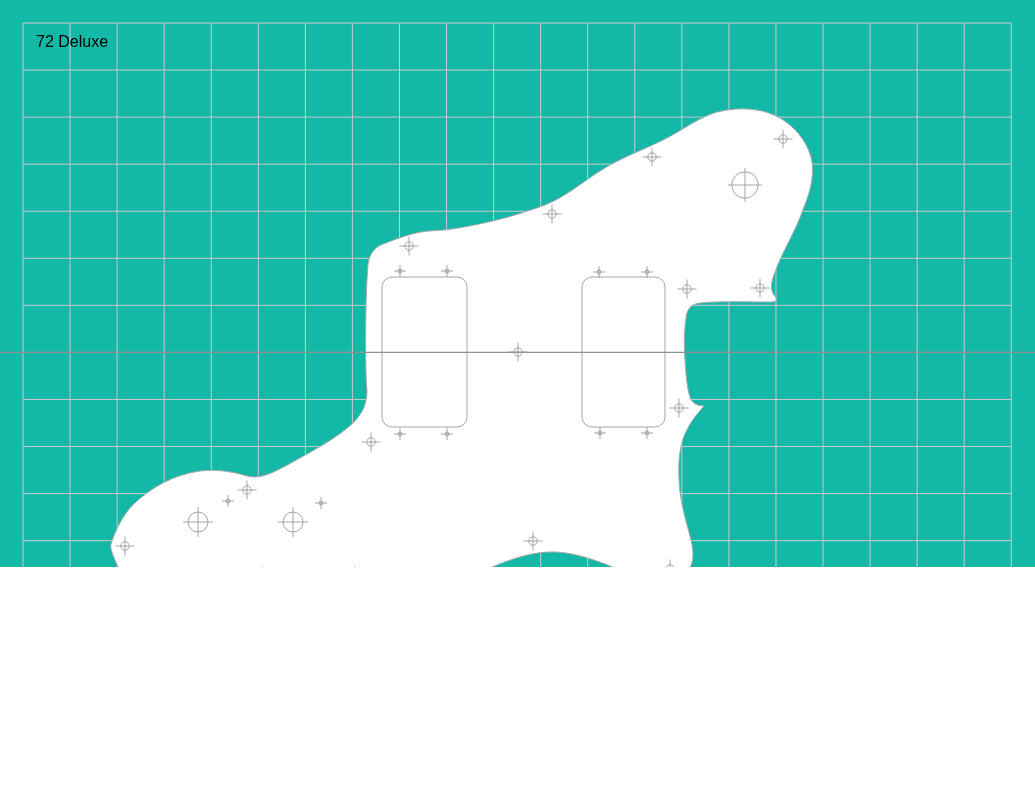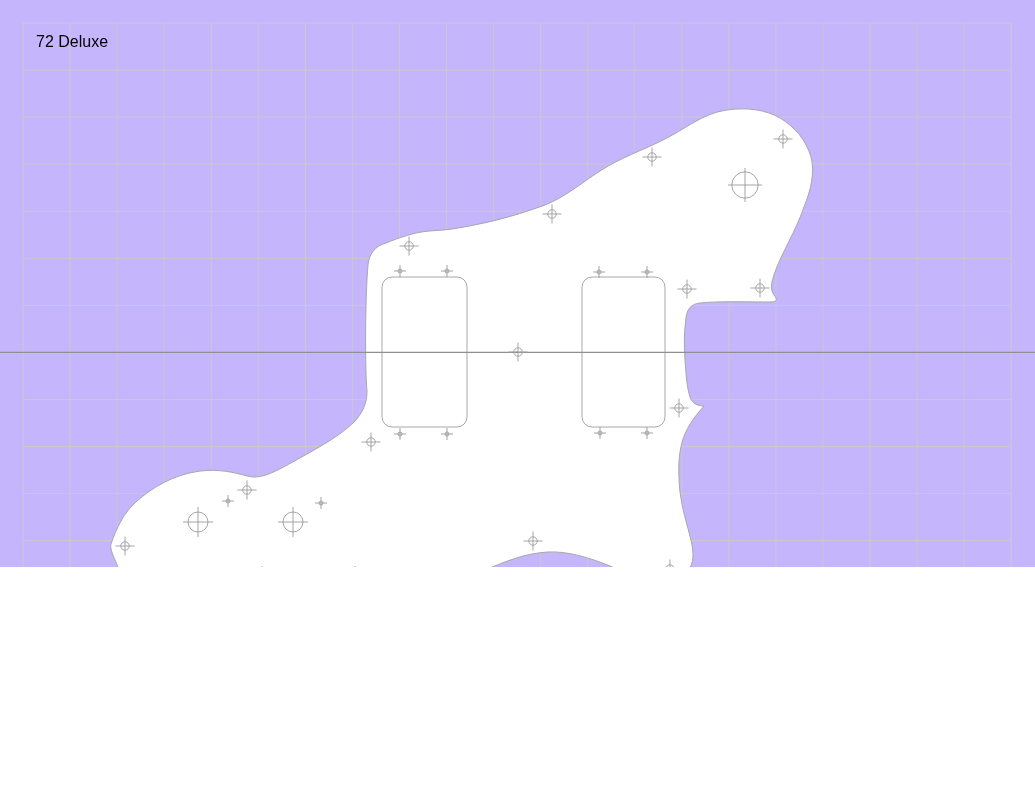--- a/index.html
+++ b/index.html
@@ -5,21 +5,21 @@
   html, body {
     margin: 0;
     padding: 0;
     background: #ffffff;
     font-family: "Liberation Sans", sans-serif;
   }
   #canvas-wrap {
     position: relative;
     width: 1035px;
     height: 567px;
-    background: #c4b5fd;
+    background: #14b8a6;
     overflow: hidden;
   }
   #drawing-svg {
     position: absolute;
     left: 0;
     top: 0;
     display: block;
   }
   #drawing-title {
     position: absolute;

